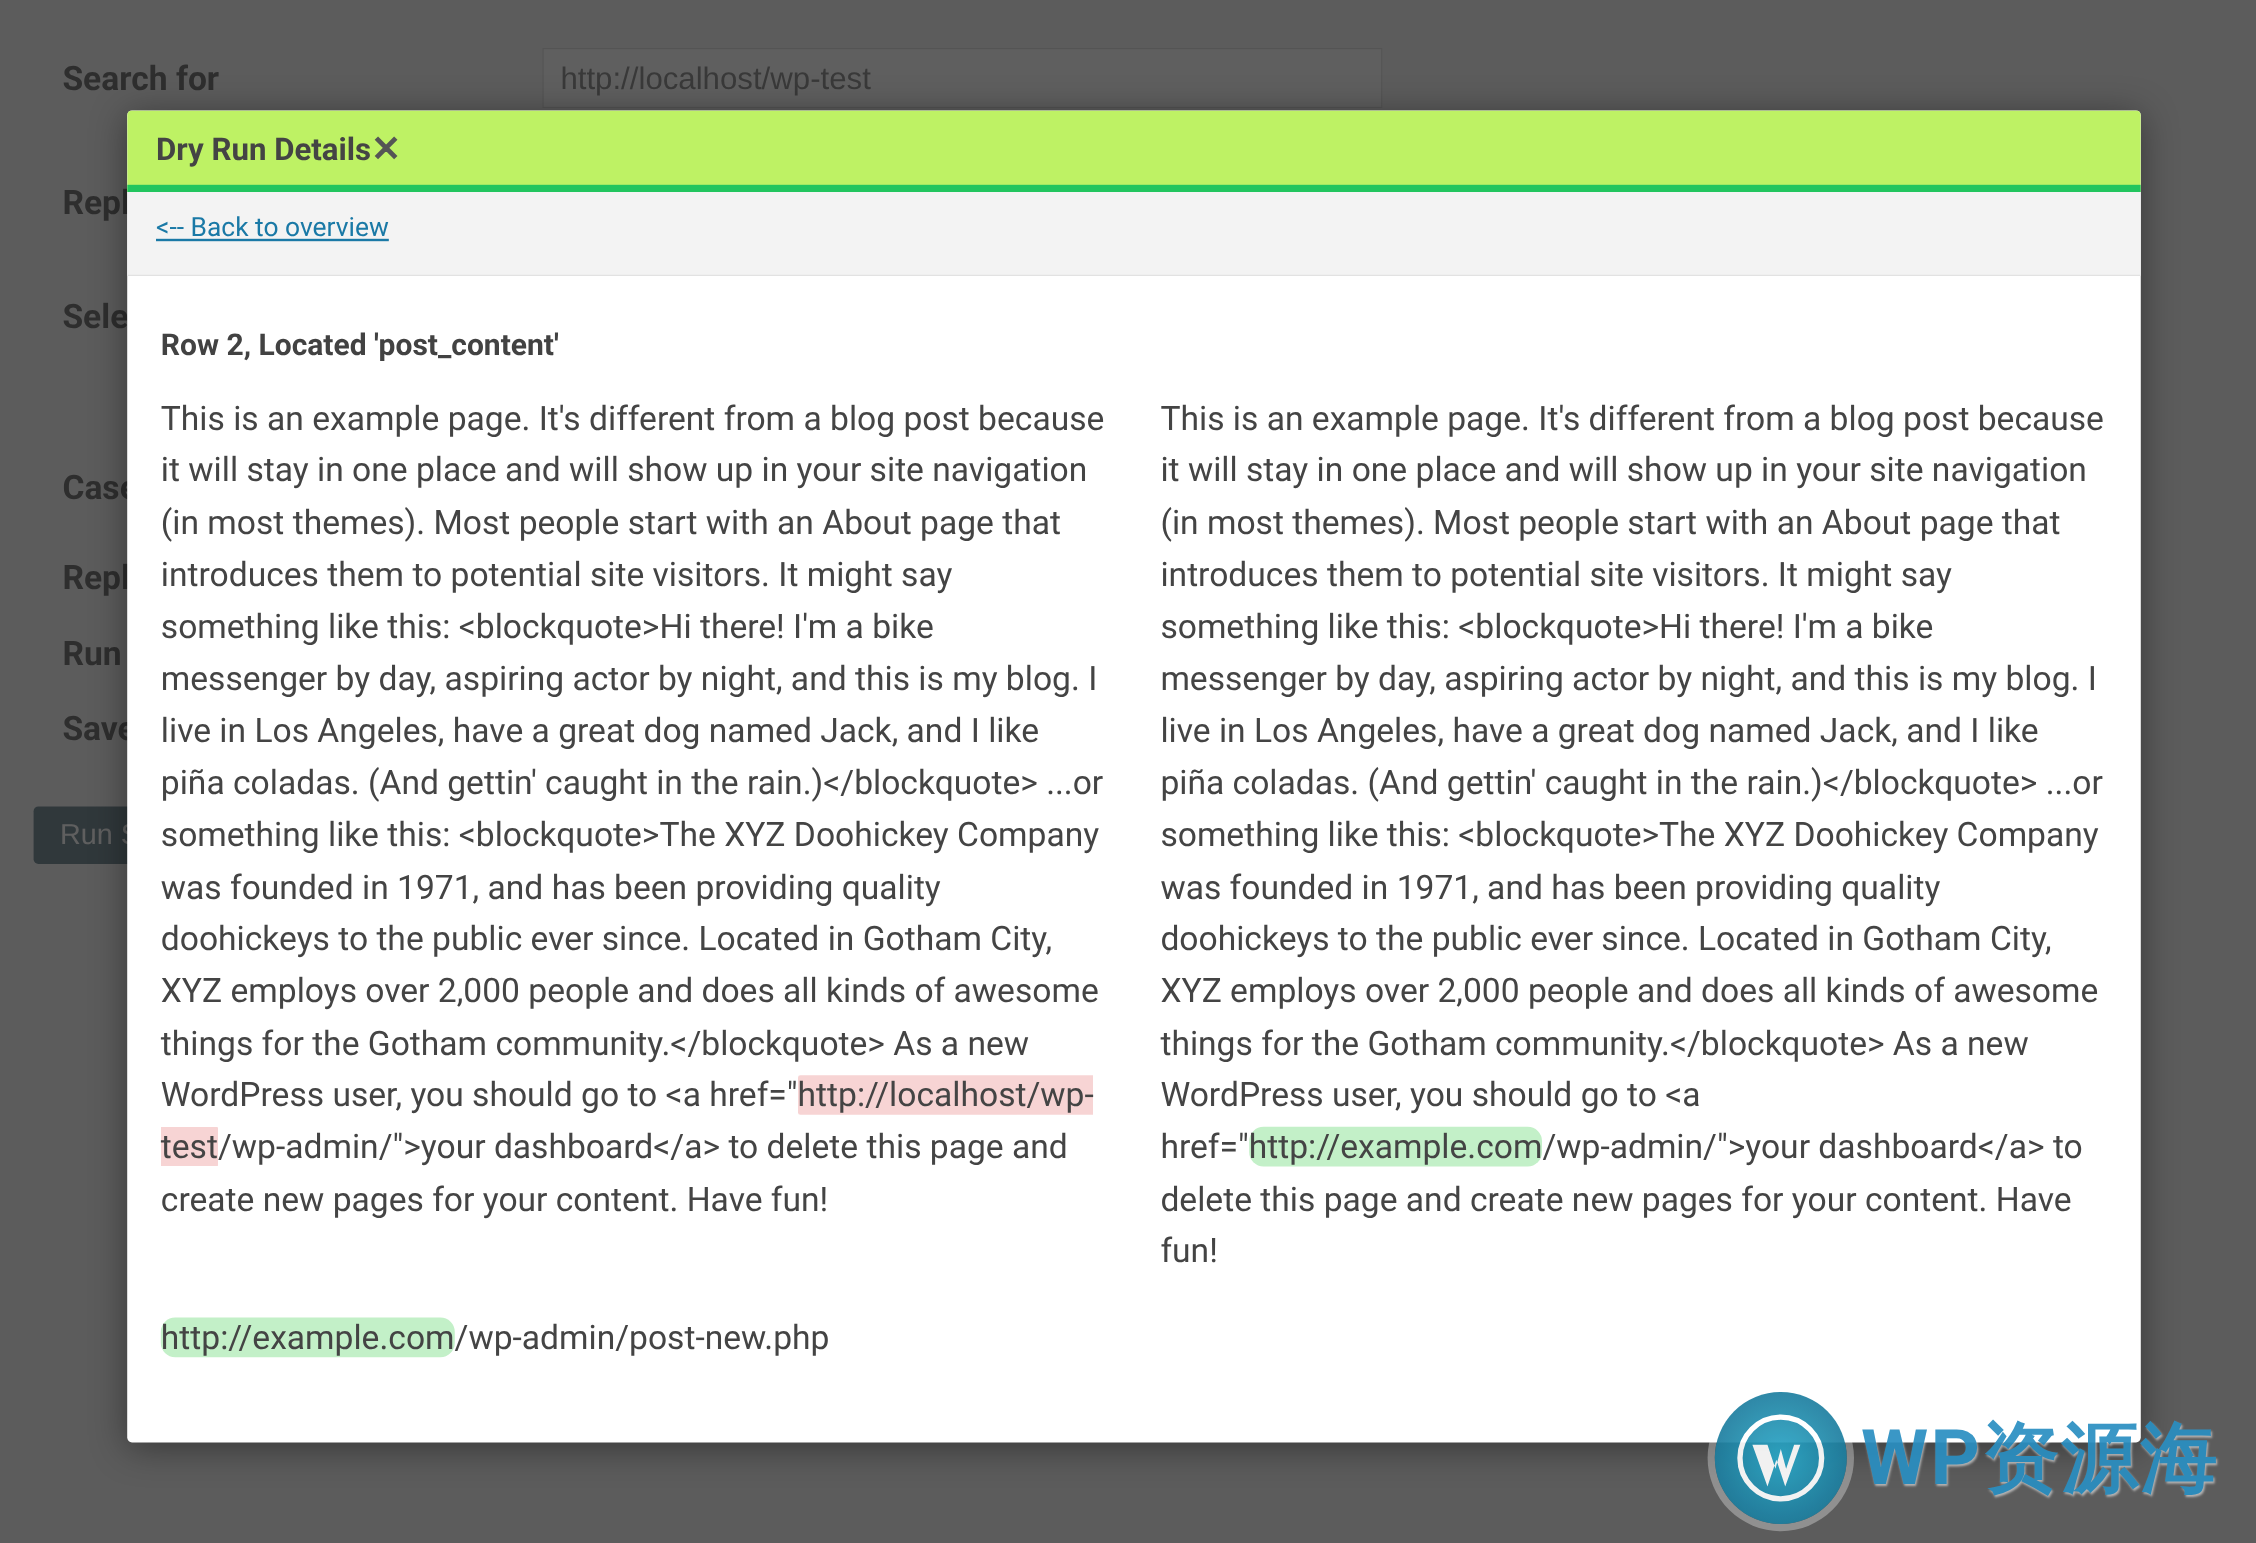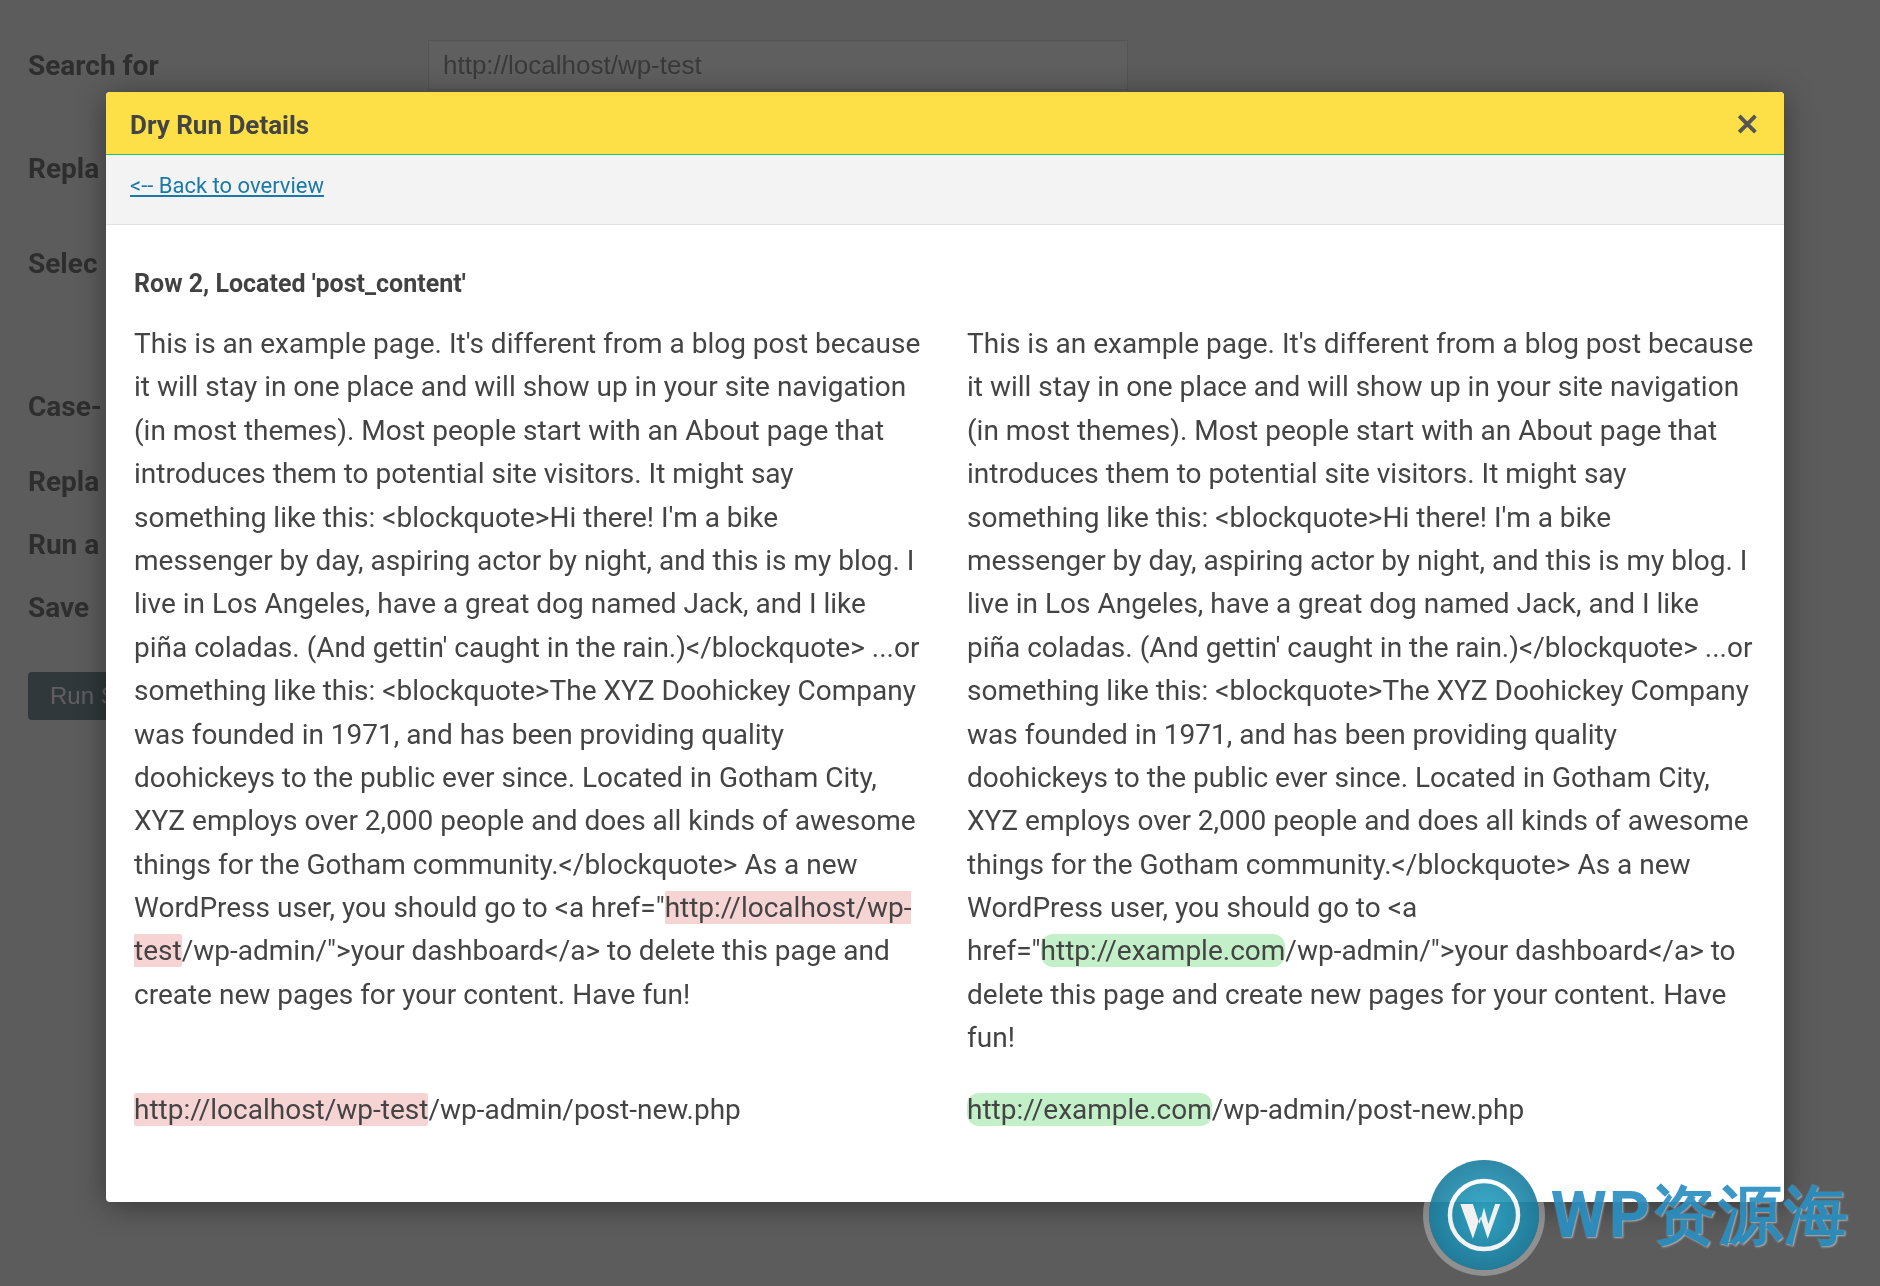--- a/index.html
+++ b/index.html
@@ -27,20 +27,21 @@
   .bg-form {
     padding: 40px 28px;
     color: #222;
   }
   .bg-row {
     display: flex;
     align-items: center;
     margin-bottom: 62px;
     font-size: 28px;
     font-weight: 700;
+    margin-left: 24px;
   }
   .bg-label { width: 400px; }
   .bg-input {
     width: 700px;
     height: 50px;
     background: #fff;
     border: 1px solid #ccc;
     font-size: 26px;
     color: #555;
     padding: 0 14px;
@@ -62,25 +63,24 @@
     width: 1678px;
     height: 1110px;
     background: #fff;
     border-radius: 4px;
     box-shadow: 0 4px 30px rgba(0,0,0,0.4);
     display: flex;
     flex-direction: column;
     overflow: hidden;
   }
   .modal-header {
-    background: #fde047;
-    border-bottom: 1px solid #22c55e;
+    background: #bef264;
+    border-bottom: 6px solid #22c55e;
     padding: 18px 24px 14px 24px;
     display: flex;
-    justify-content: space-between;
     align-items: center;
   }
   .modal-title {
     font-weight: 700;
     font-size: 26px;
     color: #444;
   }
   .close-icon {
     font-size: 30px;
     color: #555;
@@ -212,23 +212,20 @@
       <div class="diff-col">
         <span>This is an example page. It's different from a blog post because it will stay in one place and will show up in your site navigation (in most themes). Most people start with an About page that introduces them to potential site visitors. It might say something like this: &lt;blockquote&gt;Hi there! I'm a bike messenger by day, aspiring actor by night, and this is my blog. I live in Los Angeles, have a great dog named Jack, and I like piña coladas. (And gettin' caught in the rain.)&lt;/blockquote&gt; ...or something like this: &lt;blockquote&gt;The XYZ Doohickey Company was founded in 1971, and has been providing quality doohickeys to the public ever since. Located in Gotham City, XYZ employs over 2,000 people and does all kinds of awesome things for the Gotham community.&lt;/blockquote&gt; As a new WordPress user, you should go to &lt;a href="</span><span class="hl-old">http://localhost/wp-test</span><span>/wp-admin/"&gt;your dashboard&lt;/a&gt; to delete this page and create new pages for your content. Have fun!</span>
       </div>
       <div class="diff-col">
         <span>This is an example page. It's different from a blog post because it will stay in one place and will show up in your site navigation (in most themes). Most people start with an About page that introduces them to potential site visitors. It might say something like this: &lt;blockquote&gt;Hi there! I'm a bike messenger by day, aspiring actor by night, and this is my blog. I live in Los Angeles, have a great dog named Jack, and I like piña coladas. (And gettin' caught in the rain.)&lt;/blockquote&gt; ...or something like this: &lt;blockquote&gt;The XYZ Doohickey Company was founded in 1971, and has been providing quality doohickeys to the public ever since. Located in Gotham City, XYZ employs over 2,000 people and does all kinds of awesome things for the Gotham community.&lt;/blockquote&gt; As a new WordPress user, you should go to &lt;a href="</span><span class="hl-new">http://example.com</span><span>/wp-admin/"&gt;your dashboard&lt;/a&gt; to delete this page and create new pages for your content. Have fun!</span>
       </div>
     </div>
 
     <div class="diff-row">
       <div class="diff-col">
-        <span class="hl-old">http://localhost/wp-test</span><span>/wp-admin/post-new.php</span>
-      </div>
-      <div class="diff-col">
         <span class="hl-new">http://example.com</span><span>/wp-admin/post-new.php</span>
       </div>
     </div>
 
 
   </div>
 </div>
 
 <div class="watermark">
   <div class="wm-circle">

